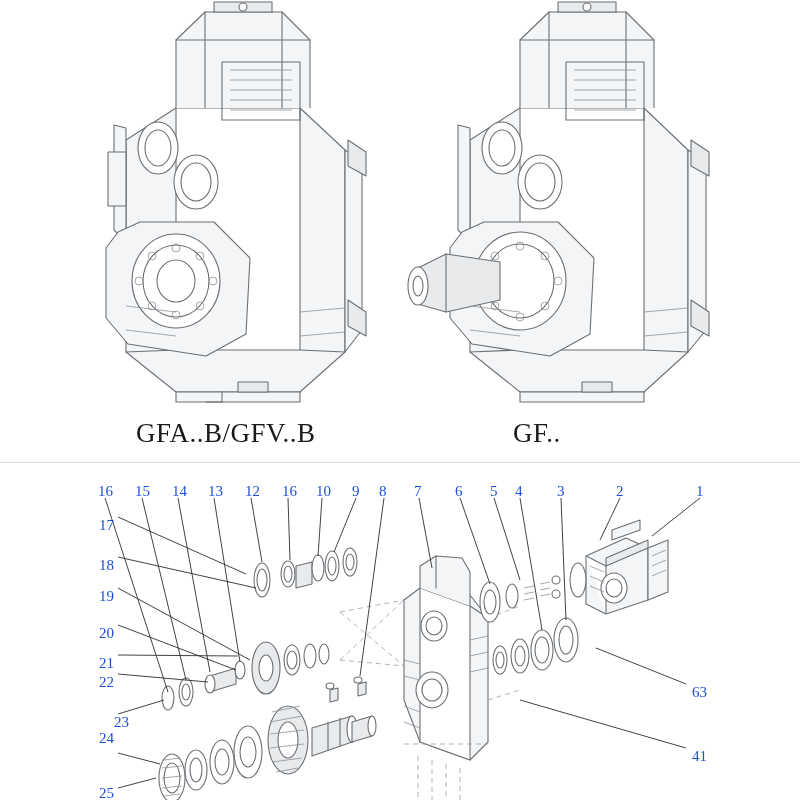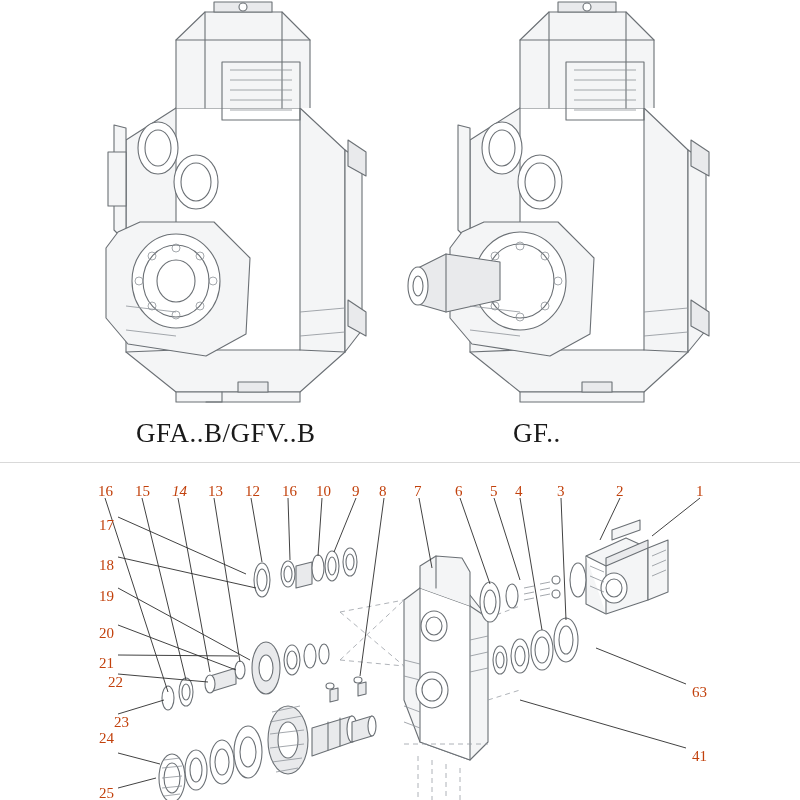--- a/index.html
+++ b/index.html
@@ -19,21 +19,21 @@
     color:#1a1a1a;
     white-space:nowrap;
   }
   .model-label{
     font-size:27px;
     font-weight:normal;
     letter-spacing:0.5px;
   }
   .num{
     font-size:15px;
-    color:#c2410c;
+    color:#1d4ed8;
   }
   .divider{
     position:absolute;
     left:0;top:462px;width:800px;height:1px;
     background:#d9d9d9;
   }
 </style>
 </head>
 <body>
 
@@ -297,39 +297,39 @@
 </svg>
 </div>
 
 <div class="divider"></div>
 
 <div class="lbl model-label" style="left:136px;top:418px;">GFA..B/GFV..B</div>
 <div class="lbl model-label" style="left:513px;top:418px;">GF..</div>
 
 <div class="lbl num" style="left:98px;top:483px;">16</div>
 <div class="lbl num" style="left:135px;top:483px;">15</div>
-<div class="lbl num" style="left:172px;top:483px;font-style:italic;">14</div>
+<div class="lbl num" style="left:172px;top:483px;">14</div>
 <div class="lbl num" style="left:208px;top:483px;">13</div>
 <div class="lbl num" style="left:245px;top:483px;">12</div>
 <div class="lbl num" style="left:282px;top:483px;">16</div>
 <div class="lbl num" style="left:316px;top:483px;">10</div>
 <div class="lbl num" style="left:352px;top:483px;">9</div>
 <div class="lbl num" style="left:379px;top:483px;">8</div>
 <div class="lbl num" style="left:414px;top:483px;">7</div>
 <div class="lbl num" style="left:455px;top:483px;">6</div>
 <div class="lbl num" style="left:490px;top:483px;">5</div>
 <div class="lbl num" style="left:515px;top:483px;">4</div>
 <div class="lbl num" style="left:557px;top:483px;">3</div>
 <div class="lbl num" style="left:616px;top:483px;">2</div>
 <div class="lbl num" style="left:696px;top:483px;">1</div>
 
 <div class="lbl num" style="left:99px;top:517px;">17</div>
 <div class="lbl num" style="left:99px;top:557px;">18</div>
 <div class="lbl num" style="left:99px;top:588px;">19</div>
 <div class="lbl num" style="left:99px;top:625px;">20</div>
 <div class="lbl num" style="left:99px;top:655px;">21</div>
-<div class="lbl num" style="left:99px;top:674px;margin-left:9px;">22</div>
+<div class="lbl num" style="left:99px;top:674px;">22</div>
 <div class="lbl num" style="left:114px;top:714px;">23</div>
 <div class="lbl num" style="left:99px;top:730px;">24</div>
 <div class="lbl num" style="left:99px;top:785px;">25</div>
 
 <div class="lbl num" style="left:692px;top:684px;">63</div>
 <div class="lbl num" style="left:692px;top:748px;">41</div>
 
 </body></html>

